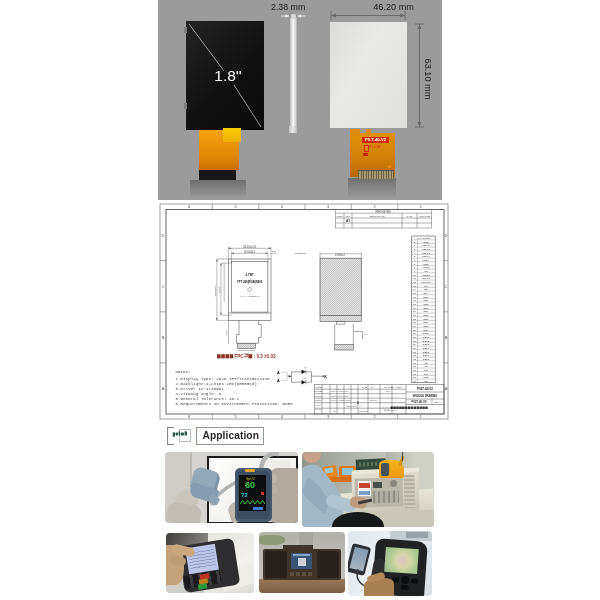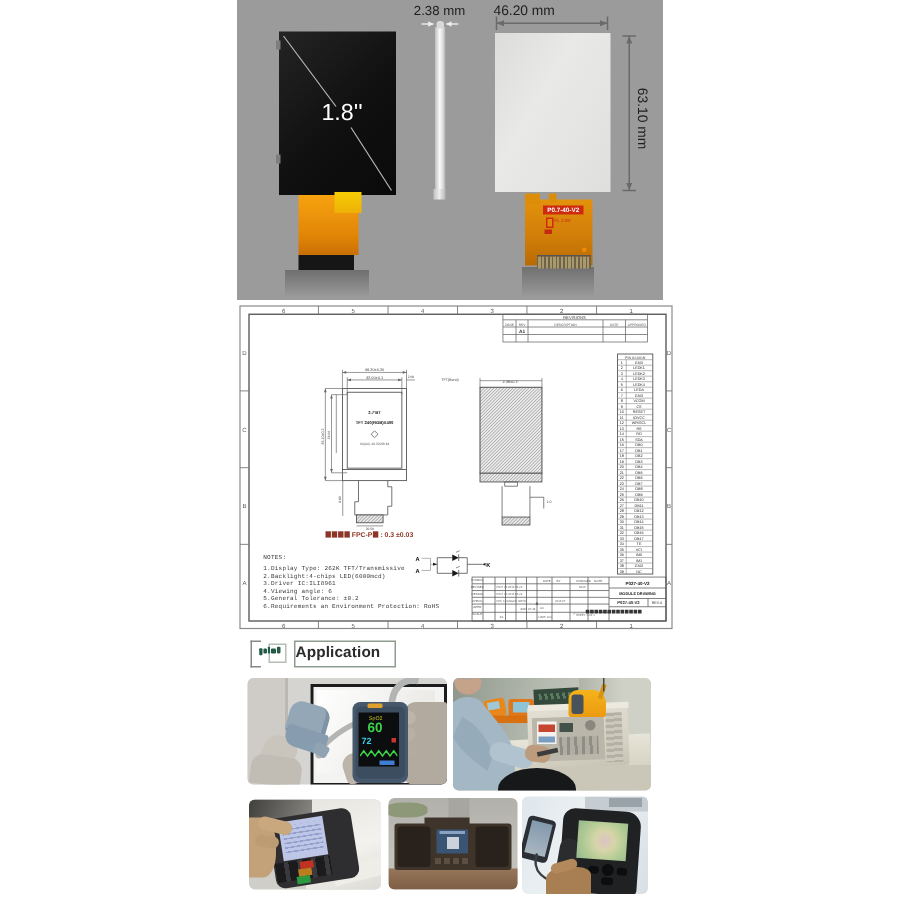--- a/index.html
+++ b/index.html
@@ -32,21 +32,21 @@
 <div class="abs" style="left:223px;top:128px;width:18px;height:14px;background:linear-gradient(180deg,#f6cd05,#eeb006);"></div>
 
 <div class="abs" style="left:199px;top:170px;width:37px;height:10px;background:#161616;"></div>
 
 <div class="abs" style="left:290px;top:18px;width:6.5px;height:110px;background:linear-gradient(90deg,#bdbdbd,#fbfbfb 45%,#d5d5d5 80%,#a9a9a9);"></div>
 
 <div class="abs" style="left:289px;top:126px;width:8px;height:7px;background:linear-gradient(90deg,#c2c2c2,#ededed 50%,#b5b5b5);"></div>
 
 <div class="abs" style="left:290.5px;top:14px;width:5px;height:5px;background:#d8d8d8;border-radius:2px;"></div>
 
-<div class="abs" style="left:271px;top:2px;width:44px;height:11px;color:#1d1d1d;font-size:8.8px;text-align:center;">2.38 mm</div>
+<div class="abs" style="left:271px;top:2px;width:44px;height:11px;color:#1d1d1d;font-size:8.8px;text-align:left;">2.38 mm</div>
 
 <div class="abs" style="left:348px;top:178px;width:48px;height:20px;background:linear-gradient(#707070,#8f8f8f 75%,#9b9b9b);"></div>
 
 <div class="abs" style="left:330px;top:22px;width:77px;height:106px;background:linear-gradient(120deg,#dcdcda,#e9e9e7 40%,#dfdfdd);"></div>
 
 <div class="abs" style="left:350px;top:133px;width:45px;height:44px;background:linear-gradient(180deg,#e3920c,#cf7d08 60%,#b96a05);"></div>
 
 <div class="abs" style="left:350px;top:129px;width:10px;height:7px;background:#dd8d0a;"></div>
 
 <div class="abs" style="left:366px;top:129px;width:5px;height:6px;background:#dd8d0a;"></div>
@@ -56,21 +56,21 @@
 <div class="abs" style="left:363.5px;top:144.5px;width:3px;height:5px;border:0.7px solid #cd2a10;background:#dd8d0a;"></div>
 
 <div class="abs" style="left:369.5px;top:145px;width:20px;height:5px;color:#c22;font-size:3.2px;">FL 2.8V</div>
 
 <div class="abs" style="left:363px;top:152.5px;width:4.5px;height:3px;background:#c52a10;"></div>
 
 <div class="abs" style="left:388px;top:164.5px;width:3px;height:3px;background:#ef8c08;border-radius:50%;"></div>
 
 <div class="abs" style="left:358px;top:170px;width:36px;height:7.5px;background:repeating-linear-gradient(90deg,#6e6348 0,#6e6348 1px,#a99a6e 1px,#a99a6e 2.5px);border-top:1px solid #555;"></div>
 
-<div class="abs" style="left:329px;top:1.5px;width:54px;height:12px;color:#1d1d1d;font-size:9.2px;text-align:left;">46.20 mm</div>
+<div class="abs" style="left:360px;top:1.5px;width:54px;height:12px;color:#1d1d1d;font-size:9.2px;text-align:right;">46.20 mm</div>
 
 <div class="abs" style="left:421px;top:53px;width:52px;height:12px;color:#1d1d1d;font-size:9.2px;text-align:center;transform:rotate(90deg);transform-origin:6px 6px;">63.10 mm</div>
 
 <svg class="abs" style="left:0;top:0;" width="600" height="600" viewBox="0 0 600 600">
 
   <g stroke="#e9e9e9" stroke-width="1">
     <line x1="281" y1="16" x2="289" y2="16"></line>
     <line x1="297.5" y1="16" x2="305.5" y2="16"></line>
   </g>
   <path d="M289,16 l-3.5,-1.8 v3.6 z M297.5,16 l3.5,-1.8 v3.6 z" fill="#efefef"></path>
@@ -485,21 +485,21 @@
       <rect x="1.8" y="3.2" width="2.2" height="4.6" rx="0.6"></rect>
       <rect x="4.6" y="3.4" width="2.4" height="3.2" rx="0.8"></rect>
       <rect x="7.6" y="2.2" width="1.4" height="4.4" rx="0.5"></rect>
       <rect x="9.6" y="3.4" width="3.4" height="3.2" rx="0.8"></rect>
       <rect x="13.6" y="2.2" width="2.4" height="4.4" rx="0.7"></rect>
     </g>
 </svg>
 
 <div class="abs" style="left:195.5px;top:426.5px;width:66.5px;height:16.5px;border:1px solid #8e9c90;background:#fff;"></div>
 
-<div class="abs" style="left:197px;top:430px;width:62px;height:13px;color:#2a2a2a;font-size:10.2px;font-weight:bold;letter-spacing:0.1px;">Application</div>
+<div class="abs" style="left:197px;top:430px;width:62px;height:13px;color:#2a2a2a;font-size:10.2px;font-weight:bold;letter-spacing:0.1px;text-align:right;">Application</div>
 
 <div class="abs" style="left:165px;top:452px;width:133px;height:70.5px;border-radius:4px;overflow:hidden;background:#d6d4d1;">
 
   <div class="abs" style="left:0;top:0;width:26px;height:71px;background:#cfccc8;"></div>
 
   <div class="abs" style="left:25px;top:0;width:2px;height:71px;background:#bbb8b4;"></div>
 
   <div class="abs" style="left:42px;top:4px;width:87px;height:64px;background:#f3f3f2;border:2px solid #1c1c1c;"></div>
 
   <div class="abs" style="left:46px;top:8px;width:79px;height:56px;background:linear-gradient(120deg,#ffffff,#ecebe8 70%);"></div>

